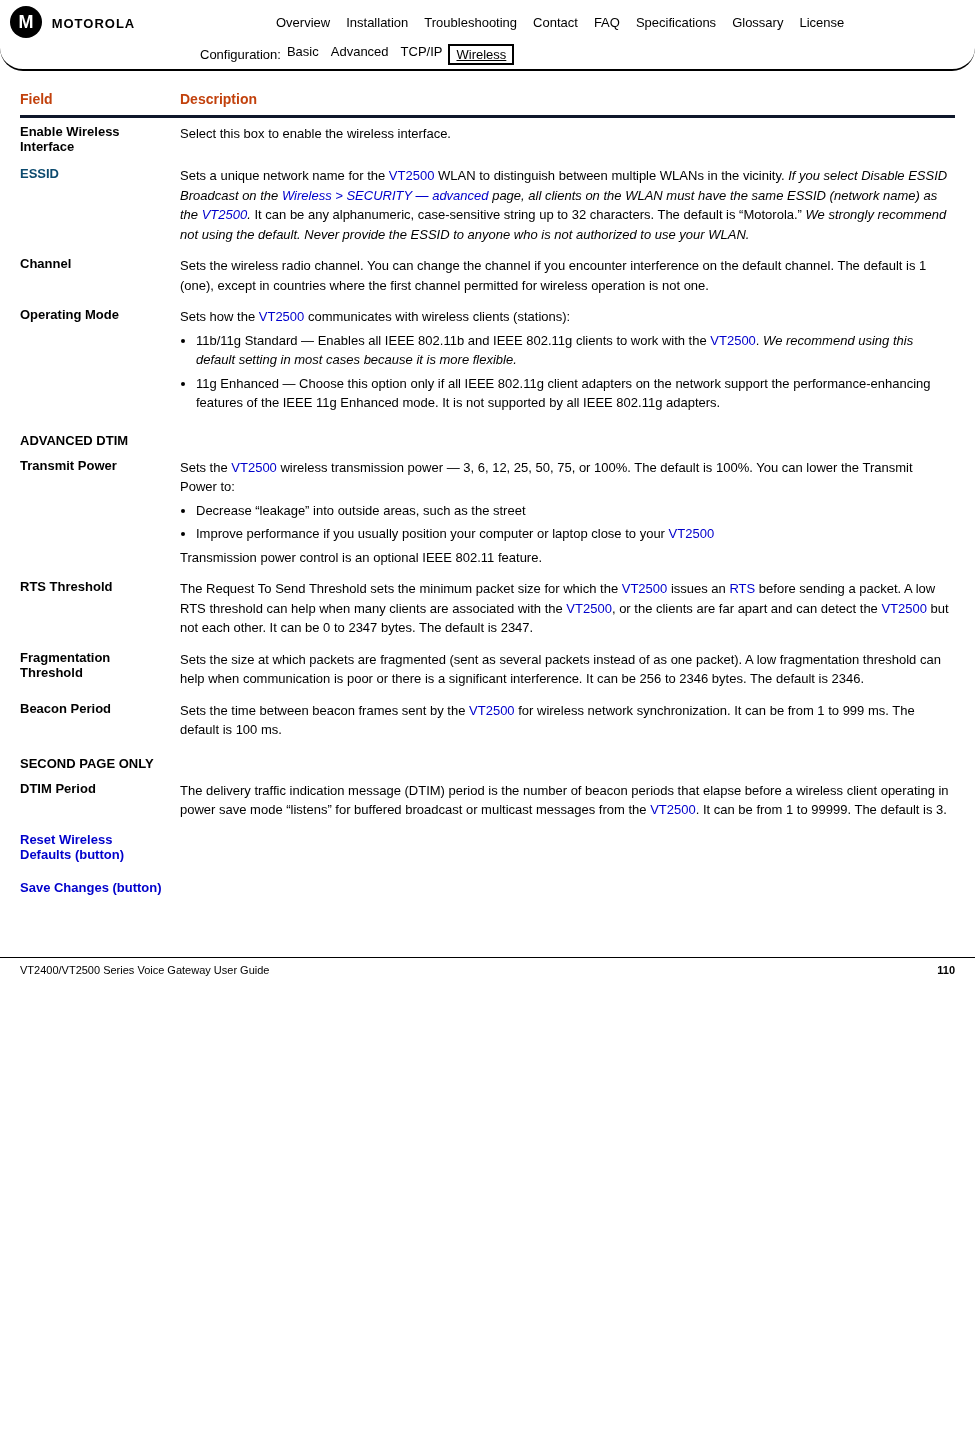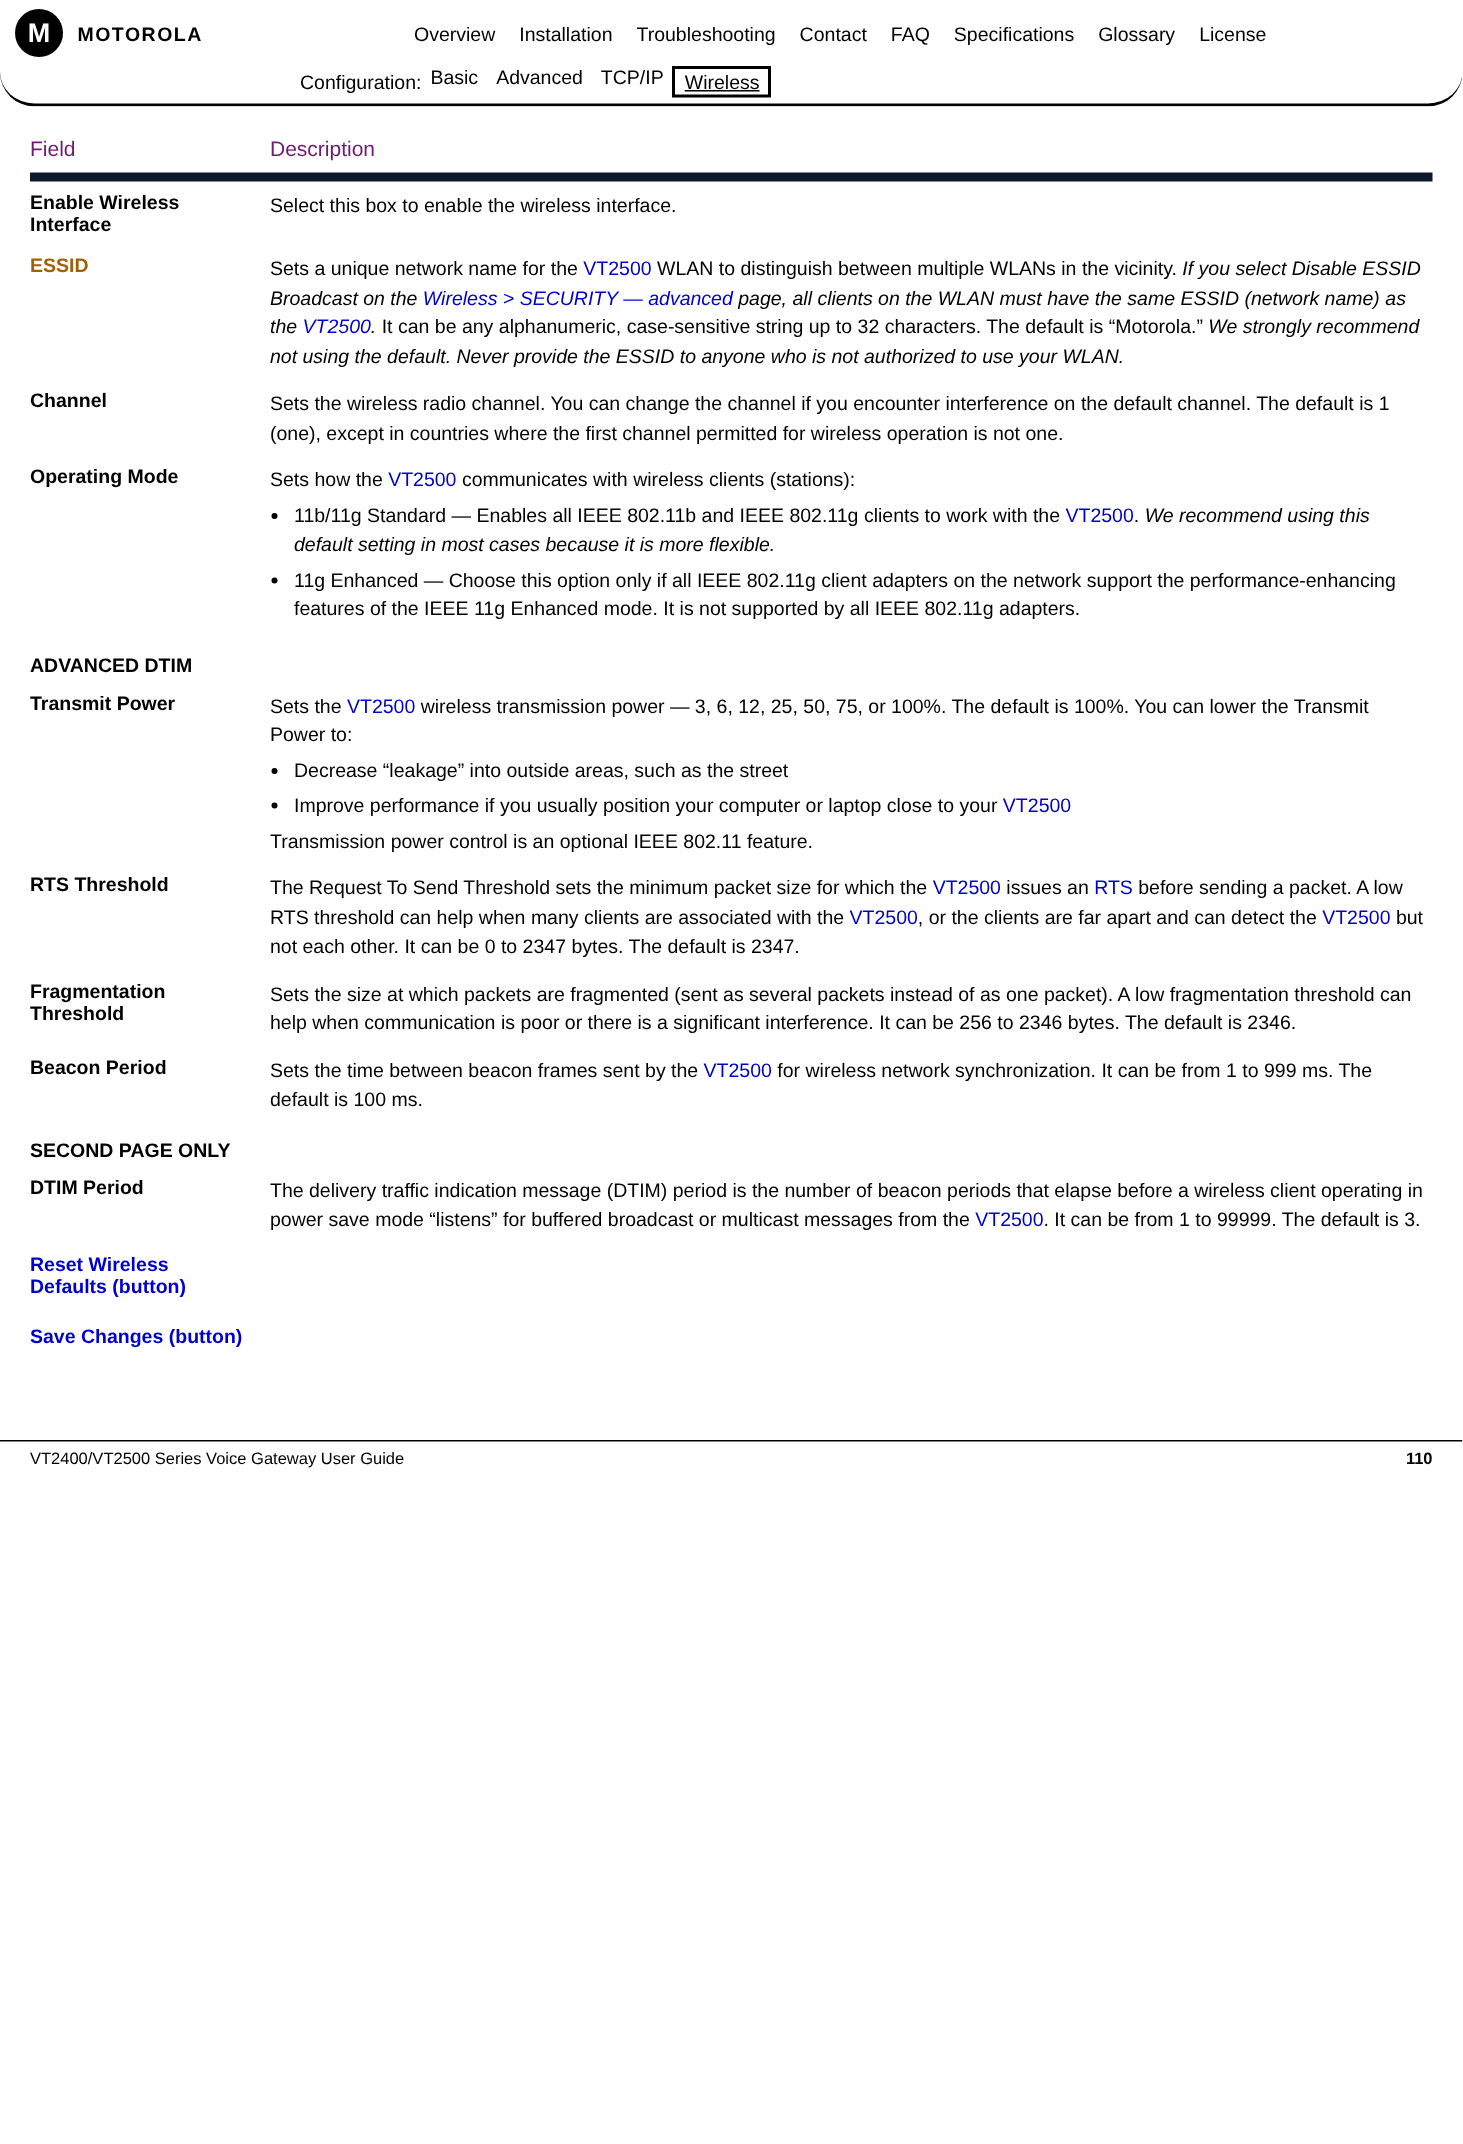--- a/index.html
+++ b/index.html
@@ -106,40 +106,40 @@
     }
 
     
     .fields-table {
       width: 100%;
       border-collapse: collapse;
     }
     .fields-table th {
       text-align: left;
       font-size: 14px;
-      font-weight: normal;
-      color: #701a75;
+      font-weight: bold;
+      color: #c2410c;
       padding: 4px 0 8px 0;
-      border-bottom: 6px solid #0f172a;
+      border-bottom: 3px solid #0f172a;
     }
     .fields-table th.col-field { width: 160px; }
     .fields-table th.col-desc { }
 
     .fields-table td {
       vertical-align: top;
       padding: 6px 4px 6px 0;
     }
     .fields-table td.field-name {
       font-weight: bold;
       font-size: 13px;
       padding-right: 16px;
       white-space: nowrap;
     }
     .fields-table td.field-name.blue-link {
-      color: #a16207;
+      color: #0c4a6e;
       font-weight: bold;
     }
     .fields-table td.field-desc {
       font-size: 13px;
       line-height: 1.5;
     }
 
     .section-header td {
       font-weight: bold;
       font-size: 13px;

